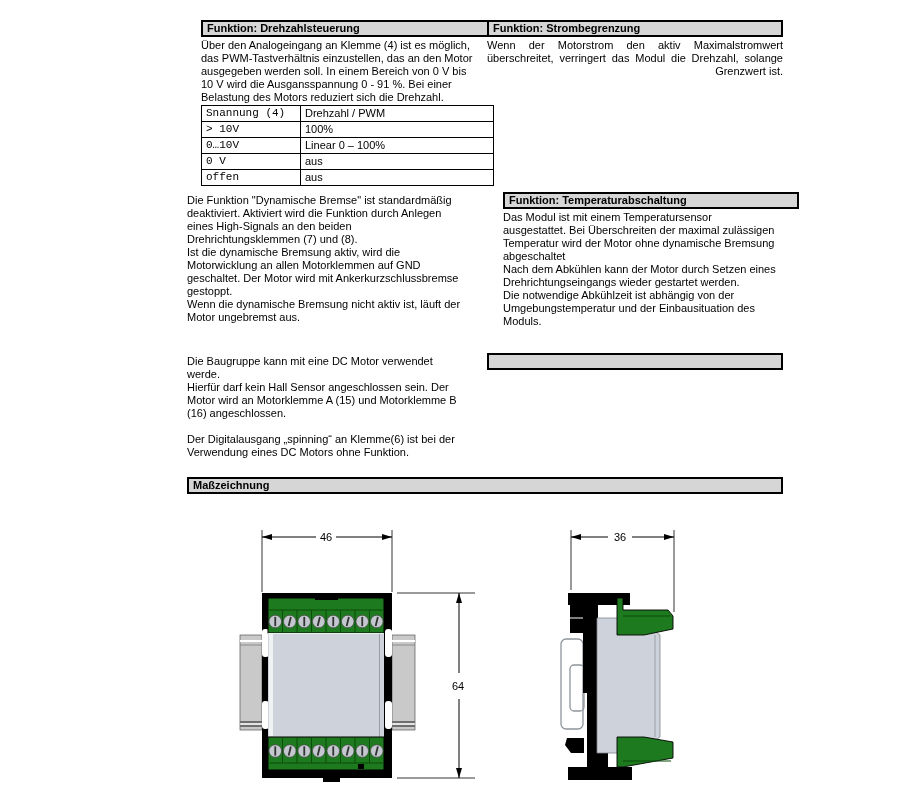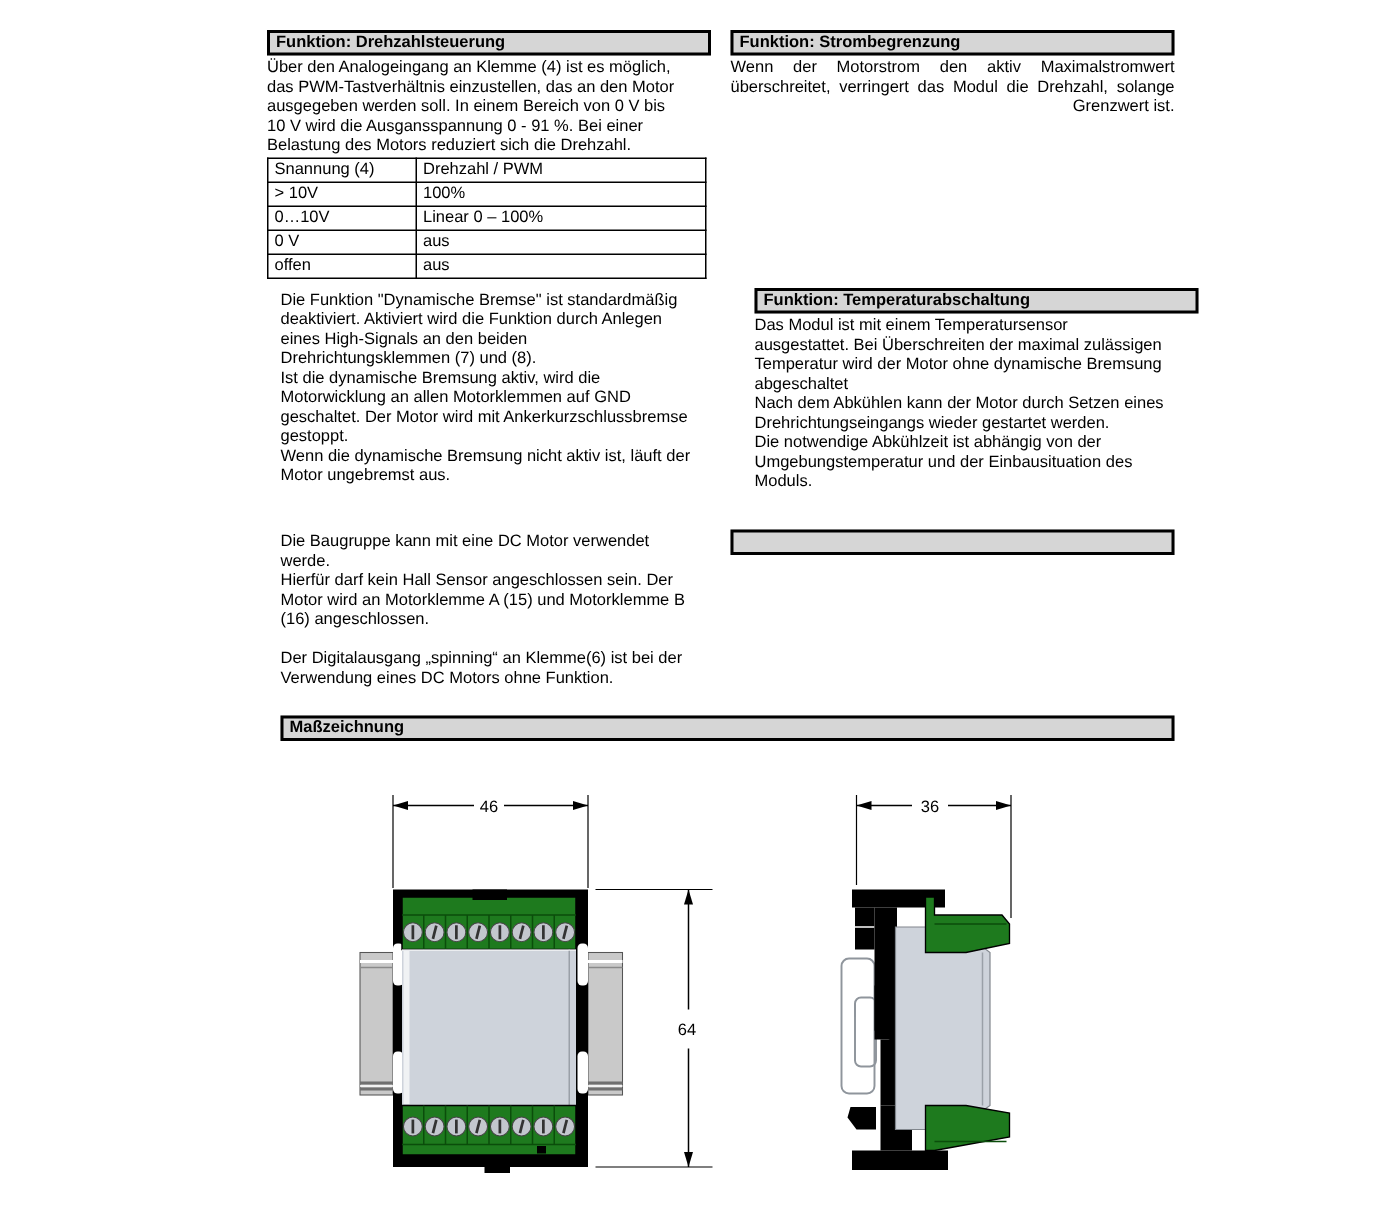--- a/index.html
+++ b/index.html
@@ -17,34 +17,34 @@
   .sec-body {
     font-size:11px; line-height:13px; margin-top:2px; white-space:pre-line;
   }
   .jline { text-align:justify; text-align-last:justify; }
   .jline-last { text-align:right; }
   table.spec-table { border-collapse:collapse; margin-top:1px; width:293px; table-layout:fixed; }
   table.spec-table td {
     border:1px solid #000; font-size:11px; line-height:13px; padding:1px 4px;
     vertical-align:top; overflow:hidden; white-space:nowrap;
   }
-  table.spec-table td.c1 { width:90px; }
+  table.spec-table td.c1 { width:90px;font-family:Liberation Mono, monospace; }
   #mass-header { position:absolute; left:187px; top:477px; width:596px; }
   #empty-header { position:absolute; left:487px; top:353px; width:296px; }
   #drawing { position:absolute; left:230px; top:515px; }
   svg text { font-family:"Liberation Sans","DejaVu Sans",sans-serif; font-size:11px; fill:#000; }
   .dimline { stroke:#000; stroke-width:1; fill:none; }
   .extline { stroke:#000; stroke-width:0.8; fill:none; }
 </style>
 </head>
 <body>
 
 <div id="screen">
 
-  <div class="section" style="left:178px; top:20px;">
+  <div class="section" style="left:201px; top:20px;">
     <div class="sec-header">Funktion: Drehzahlsteuerung</div>
     <div class="sec-body">Über den Analogeingang an Klemme (4) ist es möglich,
 das PWM-Tastverhältnis einzustellen, das an den Motor
 ausgegeben werden soll. In einem Bereich von 0 V bis
 10 V wird die Ausgansspannung 0 - 91 %. Bei einer
 Belastung des Motors reduziert sich die Drehzahl.</div>
     <table class="spec-table">
       <tbody>
           <tr>
         <td class="c1">Snannung (4)</td>

